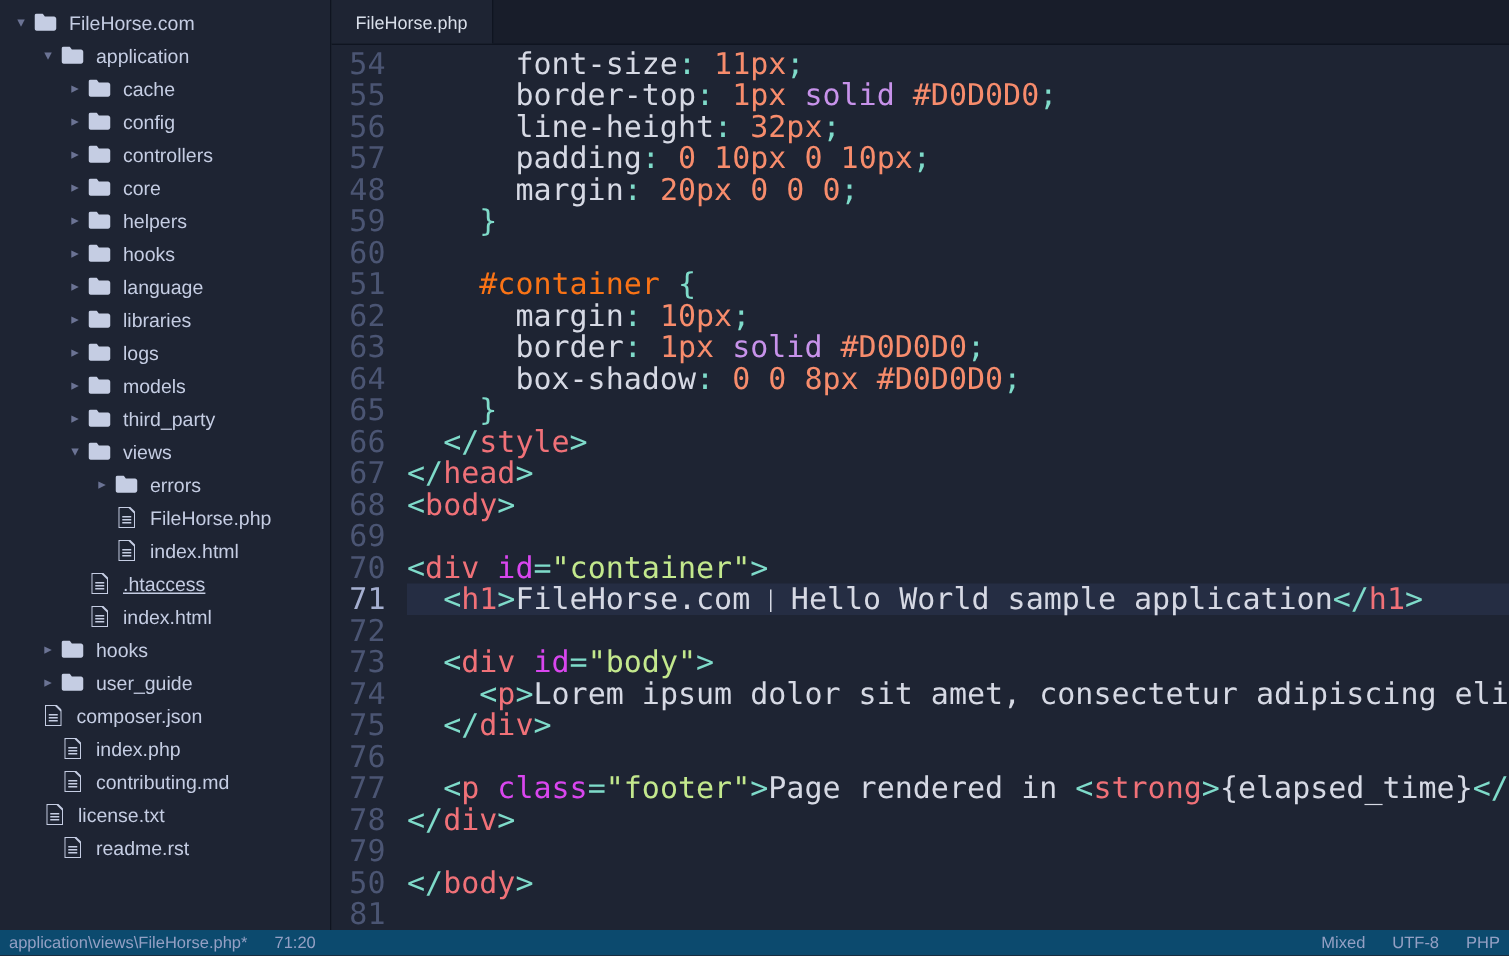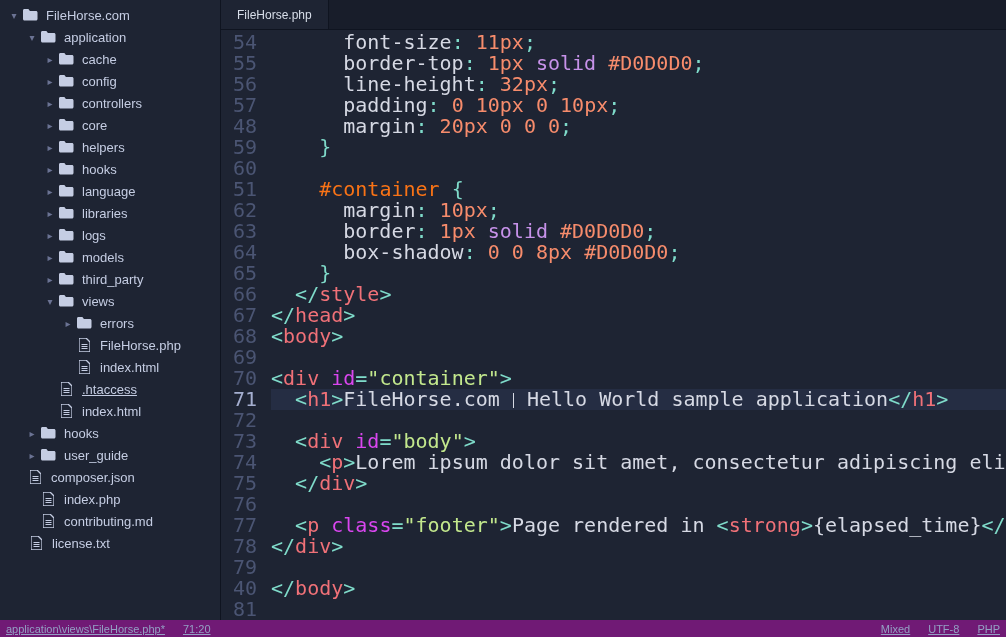--- a/index.html
+++ b/index.html
@@ -94,27 +94,26 @@
 .tok-kw   { color: #c792ea; }
 .tok-hex  { color: #f78c6c; }
 .tok-sel  { color: #f97316; }
 .tok-tag  { color: #f07178; }
 .tok-attr { color: #d946ef; }
 .tok-str  { color: #c3e88d; }
 .tok-php  { color: #c792ea; }
 .tok-echo { color: #82aaff; }
 .statusbar {
   height: 17px;
-  background: #701a75;
+  background: #0c4a6e;
   display: flex;
   align-items: center;
   font-size: 11px;
   color: #94a0c4;
   padding: 0 6px;
-  text-decoration: underline;
 }
 .statusbar .left { flex: 1; display: flex; gap: 18px; }
 .statusbar .right { display: flex; gap: 18px; }
 .cursor-bar {
   display: inline-block;
   width: 1px;
   height: 15px;
   background: #d6d9e4;
   vertical-align: middle;
   margin: 0 1px;
@@ -350,20 +349,30 @@
       </div>
       <div class="tree-item" style="padding-left: 12px;">
         <span class="arrow"></span>
         <span class="file-icon">
           <svg width="11" height="14" viewBox="0 0 11 14">
             <path d="M1 0h6l4 4v9c0 .6-.4 1-1 1H1c-.6 0-1-.4-1-1V1C0 .4.4 0 1 0z" fill="none" stroke="#c5cde3" stroke-width="1.3"></path>
             <path d="M2.5 6.5h6M2.5 8.5h6M2.5 10.5h6" stroke="#c5cde3" stroke-width="1"></path>
           </svg>
         </span>
         <span class="label">license.txt</span>
+      </div>
+      <div class="tree-item" style="padding-left: 24px;">
+        <span class="arrow"></span>
+        <span class="file-icon">
+          <svg width="11" height="14" viewBox="0 0 11 14">
+            <path d="M1 0h6l4 4v9c0 .6-.4 1-1 1H1c-.6 0-1-.4-1-1V1C0 .4.4 0 1 0z" fill="none" stroke="#c5cde3" stroke-width="1.3"></path>
+            <path d="M2.5 6.5h6M2.5 8.5h6M2.5 10.5h6" stroke="#c5cde3" stroke-width="1"></path>
+          </svg>
+        </span>
+        <span class="label">readme.rst</span>
       </div>
     </div>
   <div class="editor-area">
     <div class="tabbar">
       <div class="tab">
         <span>FileHorse.php</span>
       </div>
     </div>
     <div class="code-container">
       <div class="gutter" id="gutter">
@@ -386,21 +395,21 @@
           <div class="gutter-line">70</div>
           <div class="gutter-line hl">71</div>
           <div class="gutter-line">72</div>
           <div class="gutter-line">73</div>
           <div class="gutter-line">74</div>
           <div class="gutter-line">75</div>
           <div class="gutter-line">76</div>
           <div class="gutter-line">77</div>
           <div class="gutter-line">78</div>
           <div class="gutter-line">79</div>
-          <div class="gutter-line">40</div>
+          <div class="gutter-line">50</div>
           <div class="gutter-line">81</div>
         </div>
       <div class="code" id="code"><div class="code-line">      <span class="tok-prop">font-size</span><span class="tok-punc">:</span> <span class="tok-num">11px</span><span class="tok-punc">;</span></div><div class="code-line">      <span class="tok-prop">border-top</span><span class="tok-punc">:</span> <span class="tok-num">1px</span> <span class="tok-kw">solid</span> <span class="tok-hex">#D0D0D0</span><span class="tok-punc">;</span></div><div class="code-line">      <span class="tok-prop">line-height</span><span class="tok-punc">:</span> <span class="tok-num">32px</span><span class="tok-punc">;</span></div><div class="code-line">      <span class="tok-prop">padding</span><span class="tok-punc">:</span> <span class="tok-num">0</span> <span class="tok-num">10px</span> <span class="tok-num">0</span> <span class="tok-num">10px</span><span class="tok-punc">;</span></div><div class="code-line">      <span class="tok-prop">margin</span><span class="tok-punc">:</span> <span class="tok-num">20px</span> <span class="tok-num">0</span> <span class="tok-num">0</span> <span class="tok-num">0</span><span class="tok-punc">;</span></div><div class="code-line">    <span class="tok-punc">}</span></div><div class="code-line">&nbsp;</div><div class="code-line">    <span class="tok-sel">#container</span> <span class="tok-punc">{</span></div><div class="code-line">      <span class="tok-prop">margin</span><span class="tok-punc">:</span> <span class="tok-num">10px</span><span class="tok-punc">;</span></div><div class="code-line">      <span class="tok-prop">border</span><span class="tok-punc">:</span> <span class="tok-num">1px</span> <span class="tok-kw">solid</span> <span class="tok-hex">#D0D0D0</span><span class="tok-punc">;</span></div><div class="code-line">      <span class="tok-prop">box-shadow</span><span class="tok-punc">:</span> <span class="tok-num">0</span> <span class="tok-num">0</span> <span class="tok-num">8px</span> <span class="tok-hex">#D0D0D0</span><span class="tok-punc">;</span></div><div class="code-line">    <span class="tok-punc">}</span></div><div class="code-line">  <span class="tok-punc">&lt;/</span><span class="tok-tag">style</span><span class="tok-punc">&gt;</span></div><div class="code-line"><span class="tok-punc">&lt;/</span><span class="tok-tag">head</span><span class="tok-punc">&gt;</span></div><div class="code-line"><span class="tok-punc">&lt;</span><span class="tok-tag">body</span><span class="tok-punc">&gt;</span></div><div class="code-line">&nbsp;</div><div class="code-line"><span class="tok-punc">&lt;</span><span class="tok-tag">div</span> <span class="tok-attr">id</span><span class="tok-punc">=</span><span class="tok-str">"container"</span><span class="tok-punc">&gt;</span></div><div class="code-line hl">  <span class="tok-punc">&lt;</span><span class="tok-tag">h1</span><span class="tok-punc">&gt;</span>FileHorse.com <span class="cursor-bar"></span> Hello World sample application<span class="tok-punc">&lt;/</span><span class="tok-tag">h1</span><span class="tok-punc">&gt;</span></div><div class="code-line">&nbsp;</div><div class="code-line">  <span class="tok-punc">&lt;</span><span class="tok-tag">div</span> <span class="tok-attr">id</span><span class="tok-punc">=</span><span class="tok-str">"body"</span><span class="tok-punc">&gt;</span></div><div class="code-line">    <span class="tok-punc">&lt;</span><span class="tok-tag">p</span><span class="tok-punc">&gt;</span>Lorem ipsum dolor sit amet, consectetur adipiscing elit, sed do eiusmod tempor incididun</div><div class="code-line">  <span class="tok-punc">&lt;/</span><span class="tok-tag">div</span><span class="tok-punc">&gt;</span></div><div class="code-line">&nbsp;</div><div class="code-line">  <span class="tok-punc">&lt;</span><span class="tok-tag">p</span> <span class="tok-attr">class</span><span class="tok-punc">=</span><span class="tok-str">"footer"</span><span class="tok-punc">&gt;</span>Page rendered in <span class="tok-punc">&lt;</span><span class="tok-tag">strong</span><span class="tok-punc">&gt;</span>{elapsed_time}<span class="tok-punc">&lt;/</span><span class="tok-tag">strong</span><span class="tok-punc">&gt;</span> seconds. <span class="tok-php">&lt;?php</span> <span class="tok-echo">echo</span>  (ENVI</div><div class="code-line"><span class="tok-punc">&lt;/</span><span class="tok-tag">div</span><span class="tok-punc">&gt;</span></div><div class="code-line">&nbsp;</div><div class="code-line"><span class="tok-punc">&lt;/</span><span class="tok-tag">body</span><span class="tok-punc">&gt;</span></div><div class="code-line">&nbsp;</div></div>
     </div>
   </div>
 </div>
 
 <div class="statusbar">
   <div class="left">
     <span>application\views\FileHorse.php*</span>

